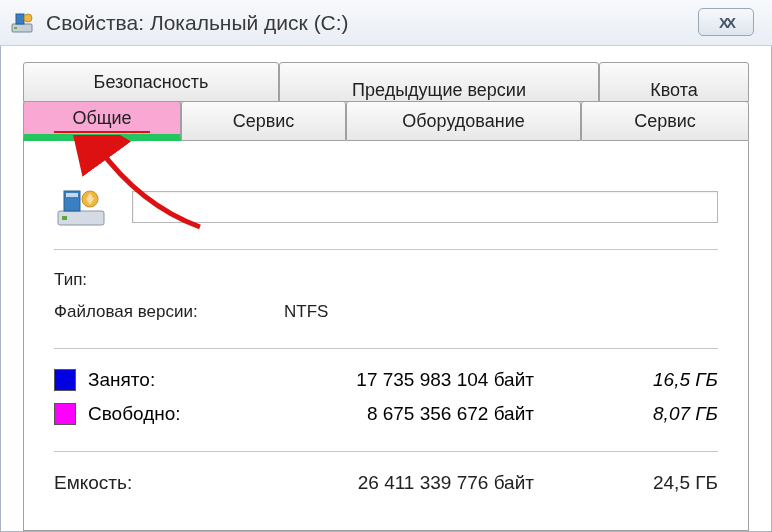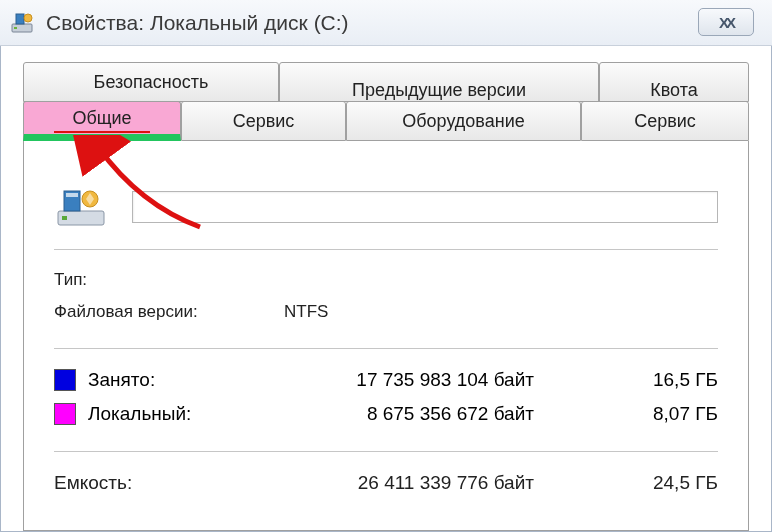--- a/index.html
+++ b/index.html
@@ -174,20 +174,21 @@
     .usage-label {
       width: 196px;
     }
     .usage-bytes {
       width: 250px;
       text-align: right;
     }
     .usage-gb {
       flex: 1;
       text-align: right;
+      font-style: italic;
     }
     .cap-row {
       display: flex;
       align-items: center;
       font-size: 19px;
       color: #222;
       padding: 6px 0;
     }
     .cap-label { width: 230px; }
     .cap-bytes { width: 250px; text-align: right; }
@@ -277,21 +278,21 @@
     <hr class="hr">
 
     <div class="usage-row">
       <div class="swatch used"></div>
       <div class="usage-label">Занято:</div>
       <div class="usage-bytes">17 735 983 104 байт</div>
       <div class="usage-gb">16,5 ГБ</div>
     </div>
     <div class="usage-row">
       <div class="swatch free"></div>
-      <div class="usage-label">Локальный:</div>
+      <div class="usage-label">Свободно:</div>
       <div class="usage-bytes">8 675 356 672 байт</div>
       <div class="usage-gb">8,07 ГБ</div>
     </div>
 
     <hr class="hr">
 
     <div class="cap-row">
       <div class="cap-label">Емкость:</div>
       <div class="cap-bytes">26 411 339 776 байт</div>
       <div class="cap-gb">24,5 ГБ</div>

